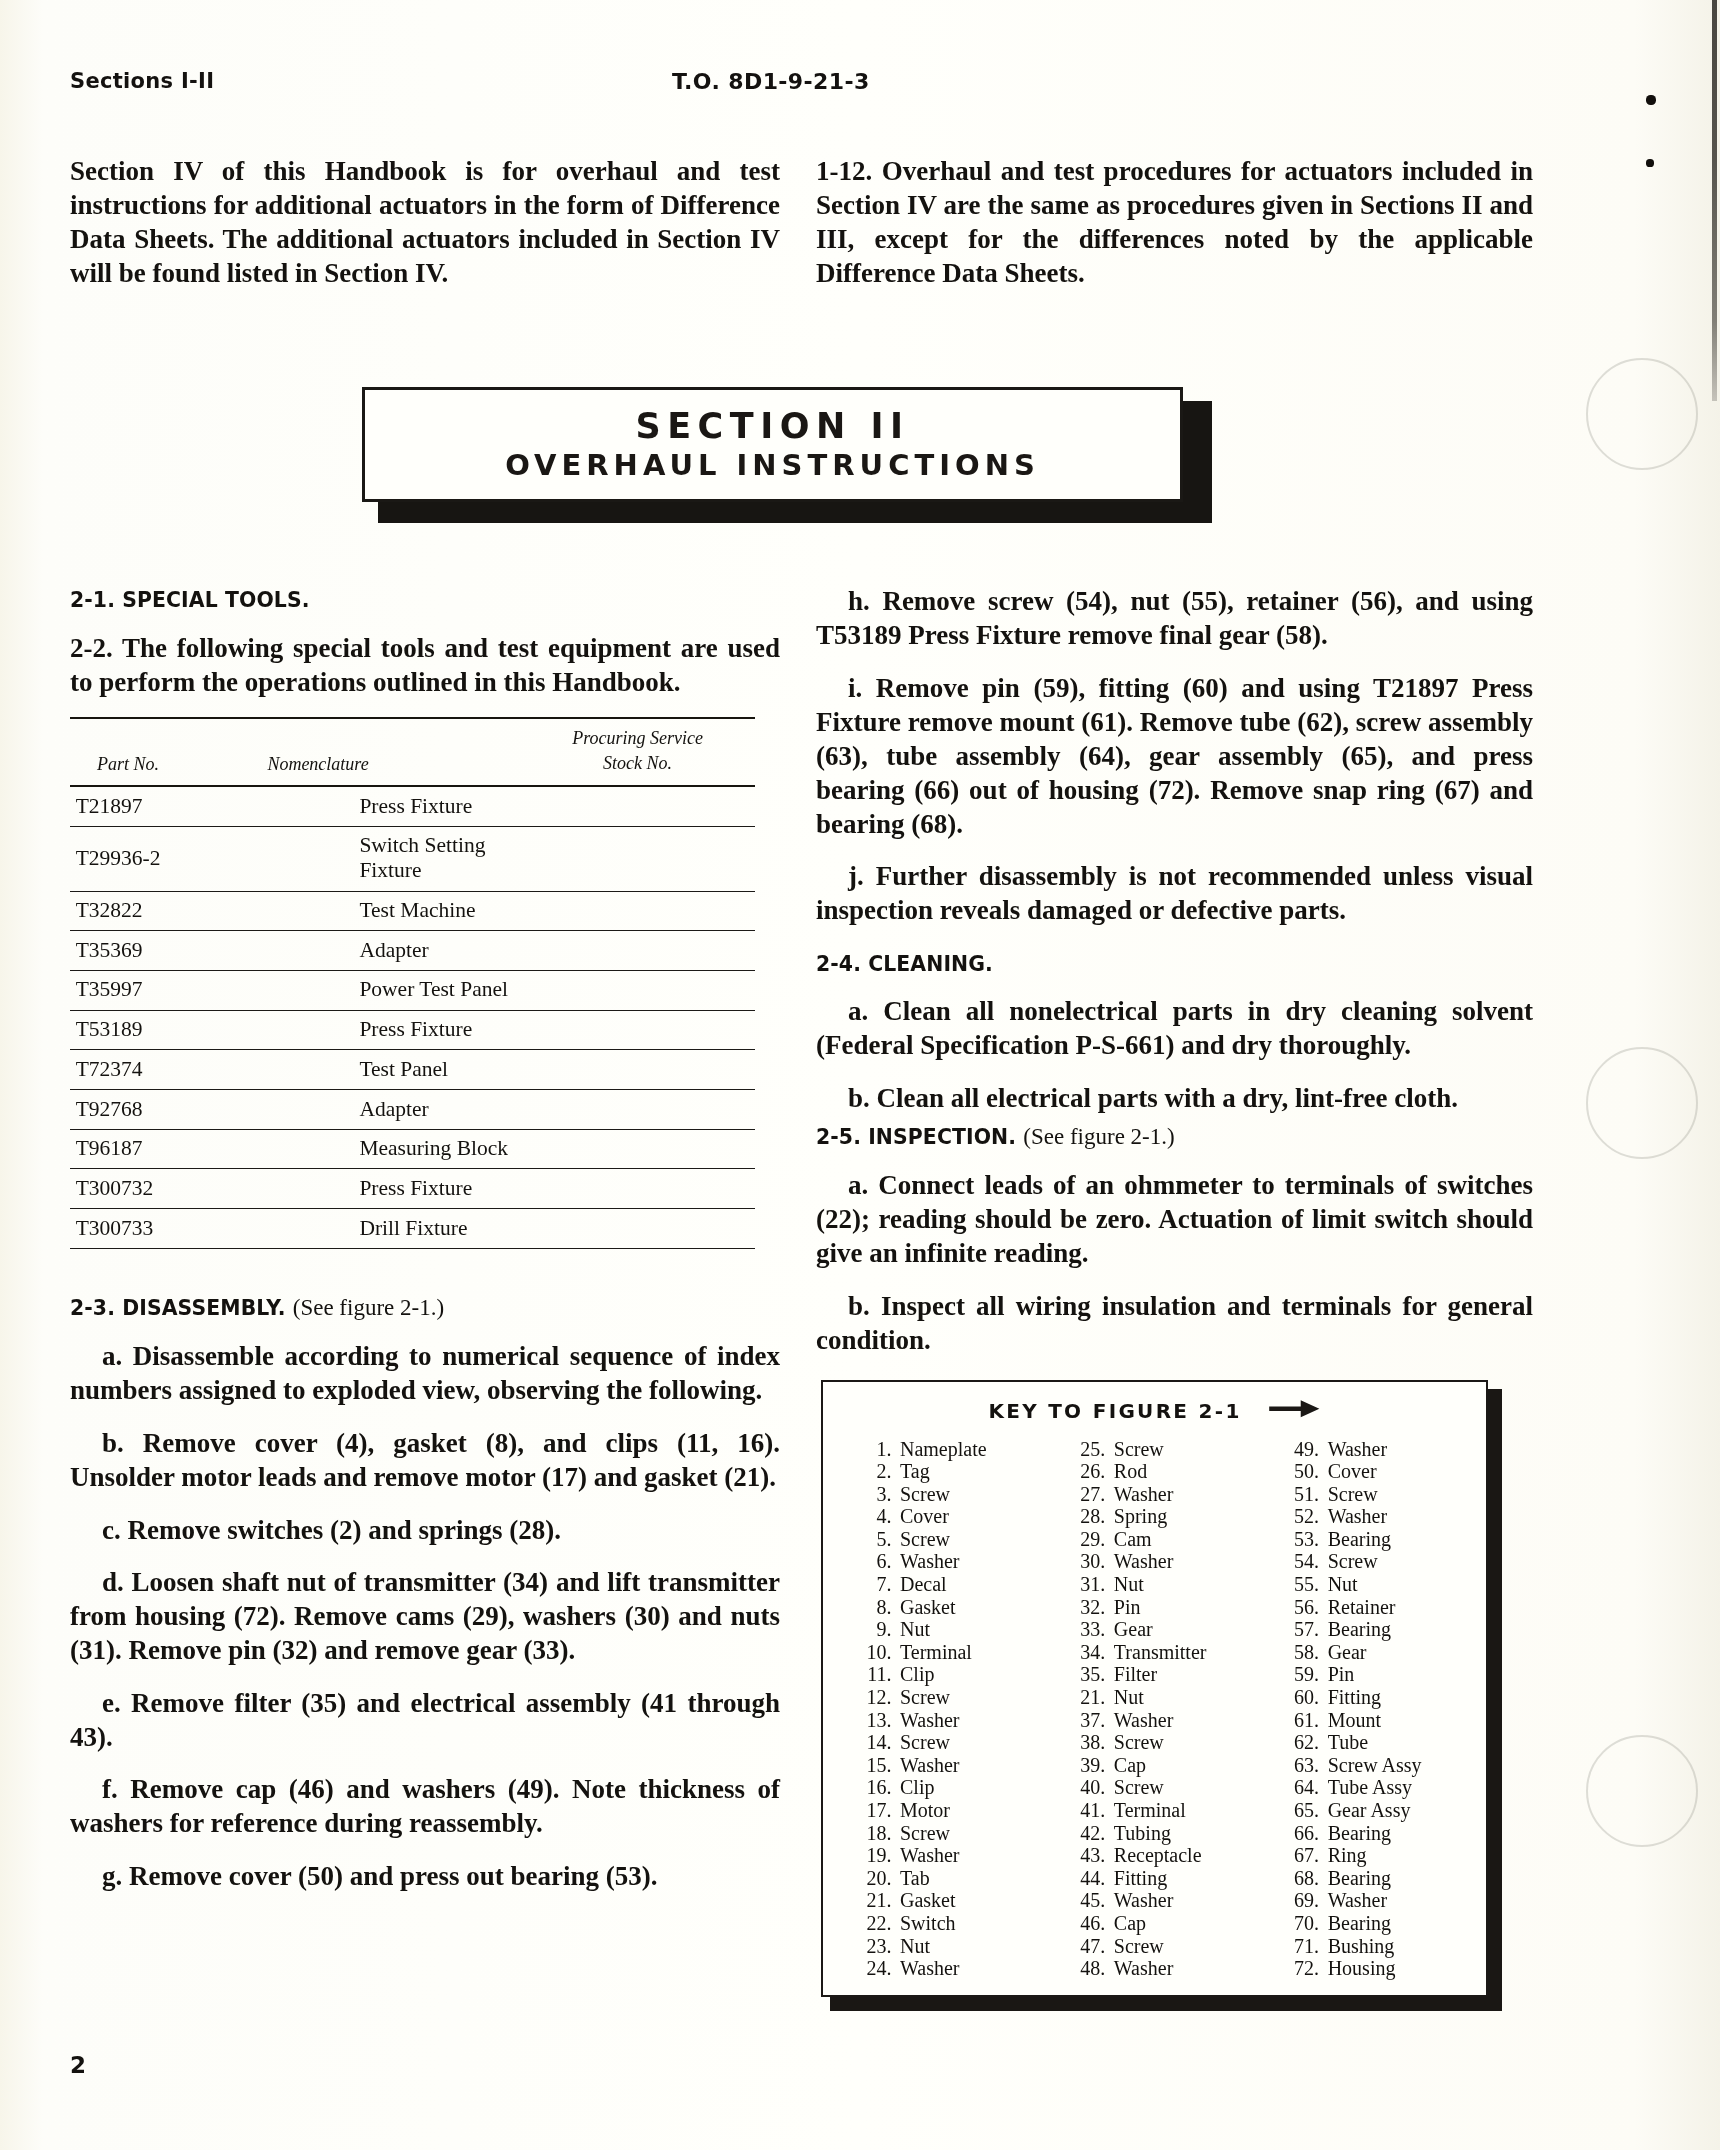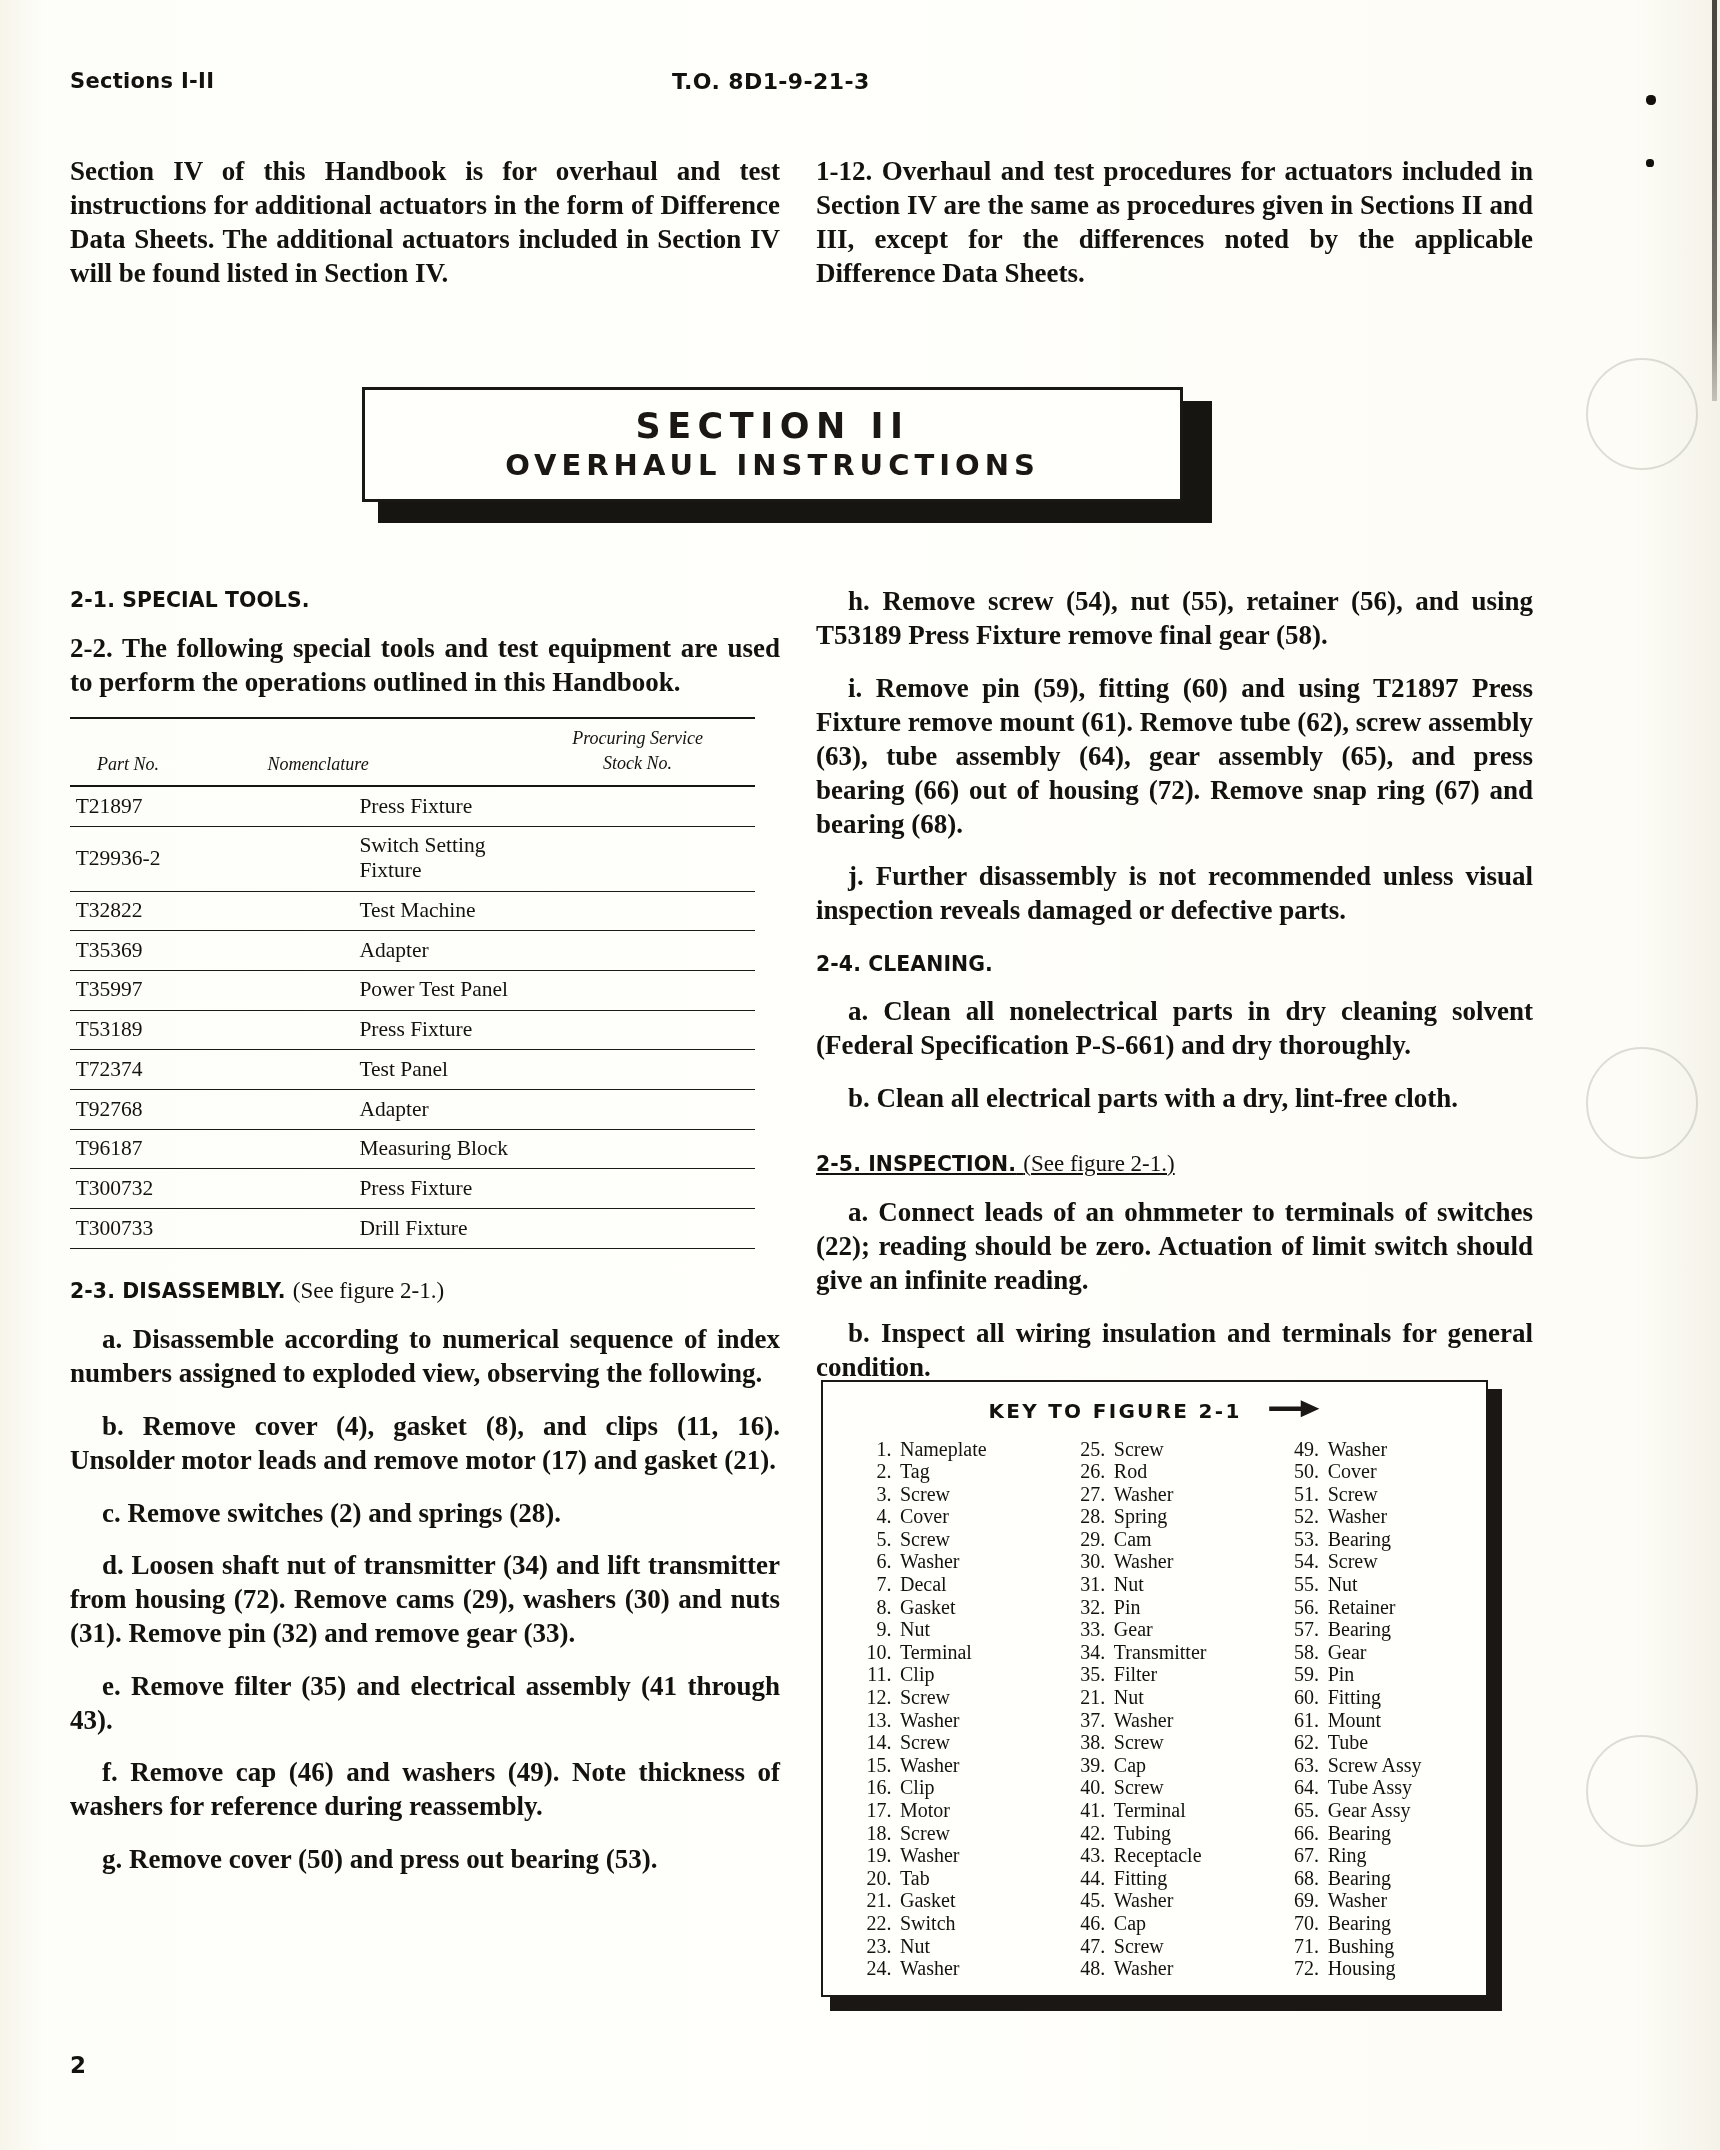--- a/index.html
+++ b/index.html
@@ -343,21 +343,21 @@
               <td></td>
             </tr>
             <tr>
               <td class="c-part">T300733</td>
               <td class="c-nomen">Drill Fixture</td>
               <td></td>
             </tr>
           </tbody>
       </table>
 
-      <h3 class="sechead" style="margin-top:29px;">
+      <h3 class="sechead" style="margin-top:46px;">
         <span>2-3. DISASSEMBLY.</span>
         <span class="tail">(See figure 2-1.)</span>
       </h3>
       <div id="disassembly-left">
           <p class="body indent">a. Disassemble according to numerical sequence of index numbers assigned to exploded view, observing the following.</p>
           <p class="body indent">b. Remove cover (4), gasket (8), and clips (11, 16). Unsolder motor leads and remove motor (17) and gasket (21).</p>
           <p class="body indent">c. Remove switches (2) and springs (28).</p>
           <p class="body indent">d. Loosen shaft nut of transmitter (34) and lift transmitter from housing (72). Remove cams (29), washers (30) and nuts (31). Remove pin (32) and remove gear (33).</p>
           <p class="body indent">e. Remove filter (35) and electrical assembly (41 through 43).</p>
           <p class="body indent">f. Remove cap (46) and washers (49). Note thickness of washers for reference during reassembly.</p>
@@ -371,21 +371,21 @@
           <p class="body indent">i. Remove pin (59), fitting (60) and using T21897 Press Fixture remove mount (61). Remove tube (62), screw assembly (63), tube assembly (64), gear assembly (65), and press bearing (66) out of housing (72). Remove snap ring (67) and bearing (68).</p>
           <p class="body indent last">j. Further disassembly is not recommended unless visual inspection reveals damaged or defective parts.</p>
         </div>
 
       <h3 class="sechead" style="margin-top:24.4px;">2-4. CLEANING.</h3>
       <div id="cleaning-items">
           <p class="body indent">a. Clean all nonelectrical parts in dry cleaning solvent (Federal Specification P-S-661) and dry thoroughly.</p>
           <p class="body indent last">b. Clean all electrical parts with a dry, lint-free cloth.</p>
         </div>
 
-      <h3 class="sechead" style="margin-top:36px;text-decoration:underline;">
+      <h3 class="sechead" style="margin-top:9px;">
         <span>2-5. INSPECTION.</span>
         <span class="tail">(See figure 2-1.)</span>
       </h3>
       <div id="inspection-items">
           <p class="body indent">a. Connect leads of an ohmmeter to terminals of switches (22); reading should be zero. Actuation of limit switch should give an infinite reading.</p>
           <p class="body indent last">b. Inspect all wiring insulation and terminals for general condition.</p>
         </div>
     </div>
 
     <div class="key-wrap">

